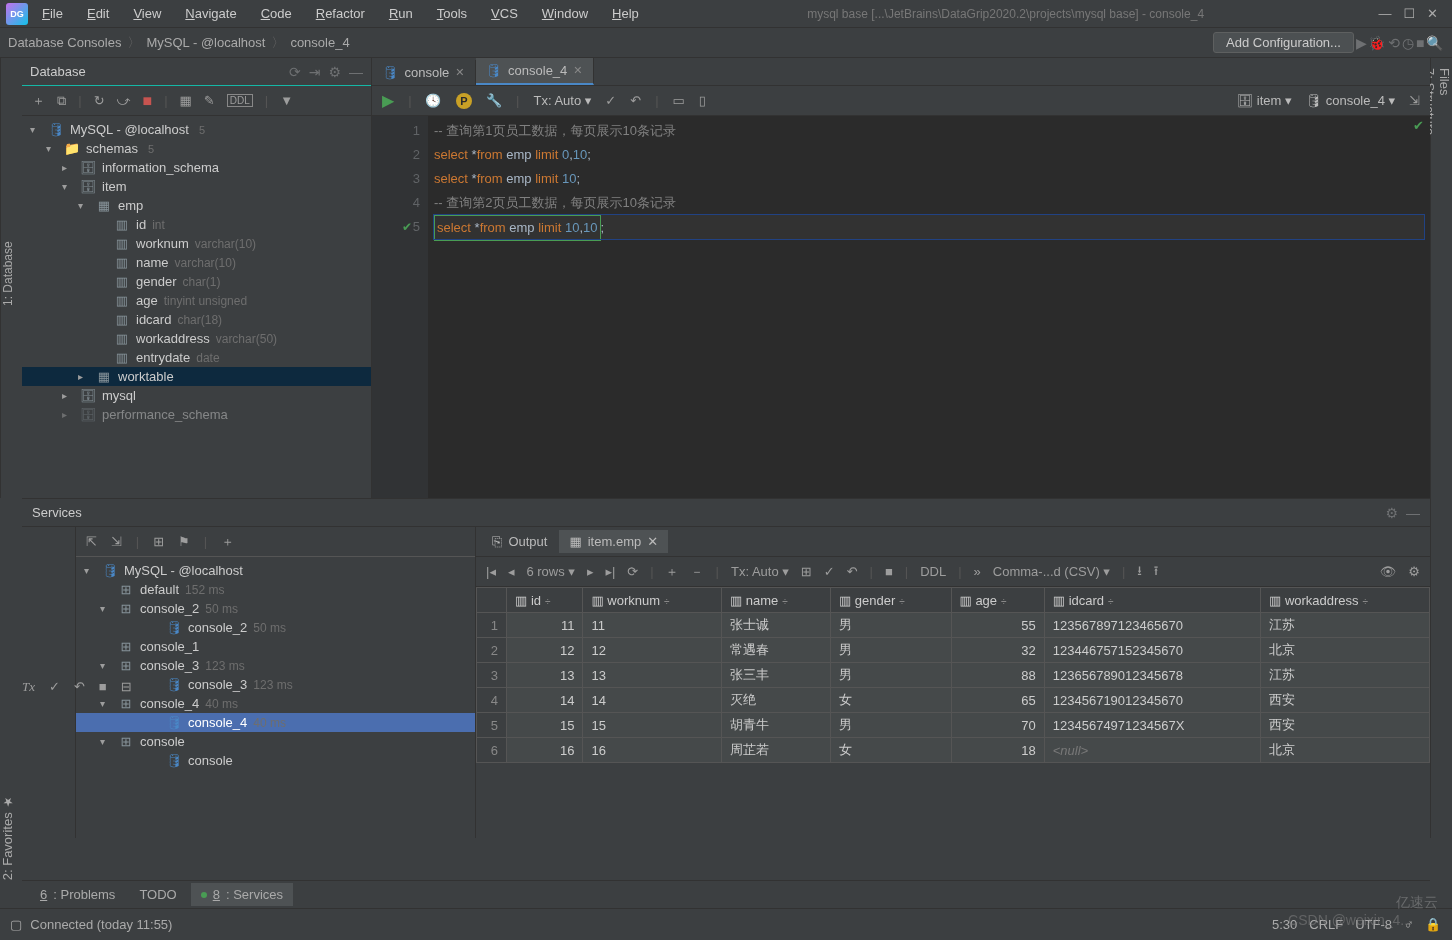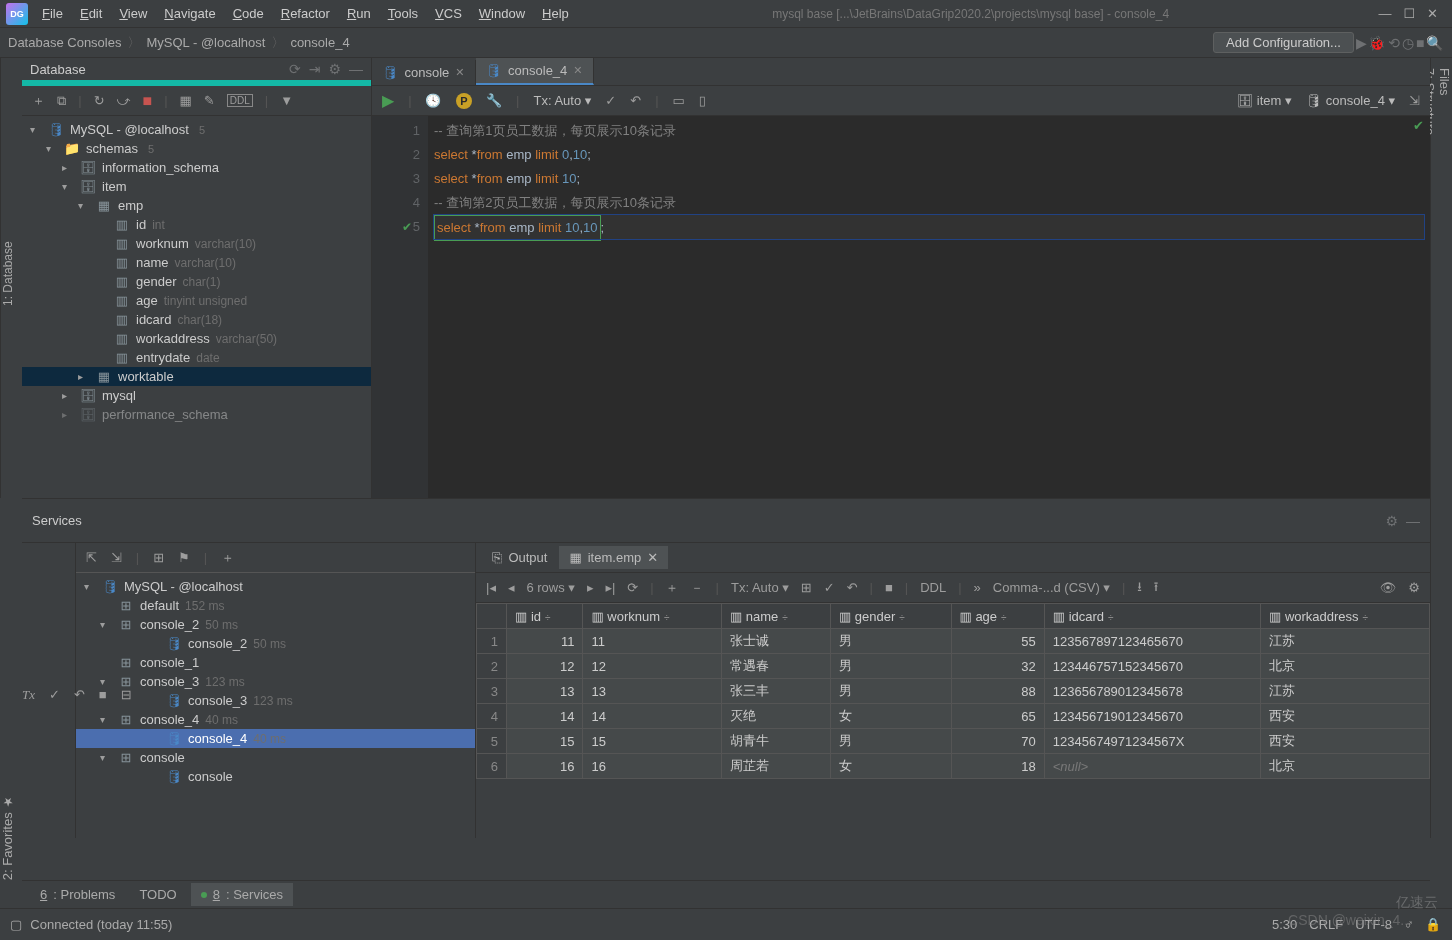--- a/index.html
+++ b/index.html
@@ -1,35 +1,35 @@
 <!DOCTYPE html>
 <html><head>
 <meta charset="utf-8">
 <style>
 *{box-sizing:border-box;margin:0;padding:0;font-family:"Segoe UI",Arial,sans-serif;font-size:13px}
 body{background:#3c3f41;color:#bbb;width:1452px;height:940px;overflow:hidden;position:relative}
 .titlebar{height:28px;display:flex;align-items:center;background:#3c3f41;border-bottom:1px solid #323232}
 .dg-logo{width:22px;height:22px;margin:0 6px;background:linear-gradient(135deg,#c471ed,#12c2e9);border-radius:3px;display:flex;align-items:center;justify-content:center;font-size:9px;font-weight:bold;color:#fff}
-.menubar{display:flex;gap:1px}
+.menubar{display:flex;gap:8px}
 .menuitem{padding:3px 8px;color:#ccc;cursor:pointer}
 .menuitem u{text-decoration:underline}
 .win-title{flex:1;text-align:center;color:#777;font-size:12px}
 .win-ctrl{display:flex;gap:12px;padding:0 14px;color:#aaa}
 .sub-toolbar{height:30px;display:flex;align-items:center;justify-content:space-between;border-bottom:1px solid #323232;padding:0 8px}
 .breadcrumb{display:flex;align-items:center;gap:6px;color:#aaa;font-size:13px}
 .bc-sep{color:#666}
 .right-toolbar{display:flex;align-items:center;gap:2px}
 .btn-config{background:#4c5052;border:1px solid #5e6060;padding:2px 12px;color:#ccc;border-radius:3px}
 .icon-btn{color:#6e7072;cursor:pointer;font-size:14px}
 .left-gutter{position:absolute;left:0;top:58px;width:22px;height:440px;background:#3c3f41;border-right:1px solid #323232;writing-mode:vertical-rl;transform:rotate(180deg);text-align:center;padding-top:8px;color:#aaa;font-size:12px}
 .right-gutter{position:absolute;right:0;top:58px;width:22px;height:780px;background:#3c3f41;border-left:1px solid #323232;writing-mode:vertical-rl;text-align:left;color:#aaa;font-size:12px}
 .right-gutter span{display:block;padding-top:10px}
 .main{position:absolute;left:22px;top:58px;right:22px;height:440px;display:flex}
 .db-panel{width:350px;background:#3c3f41;border-right:1px solid #323232;display:flex;flex-direction:column}
-.db-header{height:28px;display:flex;align-items:center;padding:0 8px;color:#ccc;border-bottom:6px solid #14b8a6}
+.db-header{height:28px;display:flex;align-items:center;padding:0 8px;color:#ccc;border-bottom:1px solid #14b8a6}
 .db-header .sp{flex:1}
 .db-tool{height:30px;display:flex;align-items:center;gap:12px;padding:0 10px;border-bottom:1px solid #323232;color:#9d9d9d}
 .db-tool .red{color:#c75450;font-size:16px}
 .tree{flex:1;overflow:auto;padding:4px 0}
 .tn{display:flex;align-items:center;padding:2px 4px;gap:6px;white-space:nowrap;color:#ccc}
 .tn.sel{background:#0d293e}
 .tn .arr{width:12px;color:#9d9d9d;font-size:10px}
 .tn .ic{width:16px;text-align:center;color:#87939a}
 .tn .ic.db{color:#4a88c7}
 .tn .ic.fold{color:#87939a}
@@ -51,21 +51,21 @@
 .editor{flex:1;display:flex;background:#2b2b2b;font-family:"JetBrains Mono",Consolas,monospace;font-size:14px;position:relative}
 .gutter{width:56px;background:#313335;text-align:right;padding:3px 8px 0 0;color:#606366;line-height:24px}
 .gutter .chk{position:absolute;left:30px;color:#499c54;font-size:12px}
 .code{flex:1;padding:3px 6px;line-height:24px}
 .code .cm{color:#808080}.code .kw{color:#cc7832}.code .num{color:#6897bb}.code .op{color:#a9b7c6}.code .id{color:#a9b7c6}
 .code-line{height:24px}
 .code-line.hl{background:#323232;outline:1px solid #214283}
 .code-inner.boxed{border:1px solid #499c54;display:inline-block;padding:0 2px}
 .ed-ok{position:absolute;right:6px;top:2px;color:#499c54}
 .services{position:absolute;left:22px;right:22px;top:498px;height:340px;border-top:1px solid #323232;display:flex;flex-direction:column;background:#3c3f41}
-.svc-head{height:44px;display:flex;align-items:center;padding:0 10px;color:#ccc;border-bottom:1px solid #323232}
+.svc-head{height:28px;display:flex;align-items:center;padding:0 10px;color:#ccc;border-bottom:1px solid #323232}
 .svc-head .sp{flex:1}
 .svc-body{flex:1;display:flex}
 .svc-left{width:54px;border-right:1px solid #323232;display:flex;align-items:center;padding-top:8px;gap:14px;color:#9d9d9d}
 .svc-left .tx{font-style:italic;font-family:serif}
 .svc-mid{width:400px;border-right:1px solid #323232;display:flex;flex-direction:column}
 .svc-midtool{height:30px;display:flex;align-items:center;gap:14px;padding:0 10px;border-bottom:1px solid #555;color:#9d9d9d}
 .svc-tree{flex:1;padding:4px 0}
 .svc-tree .tn.sel{background:#4b6eaf;color:#fff}
 .svc-right{flex:1;display:flex;flex-direction:column}
 .out-tabs{height:30px;display:flex;align-items:center;gap:2px;padding:0 6px;border-bottom:1px solid #323232;background:#3c3f41}

